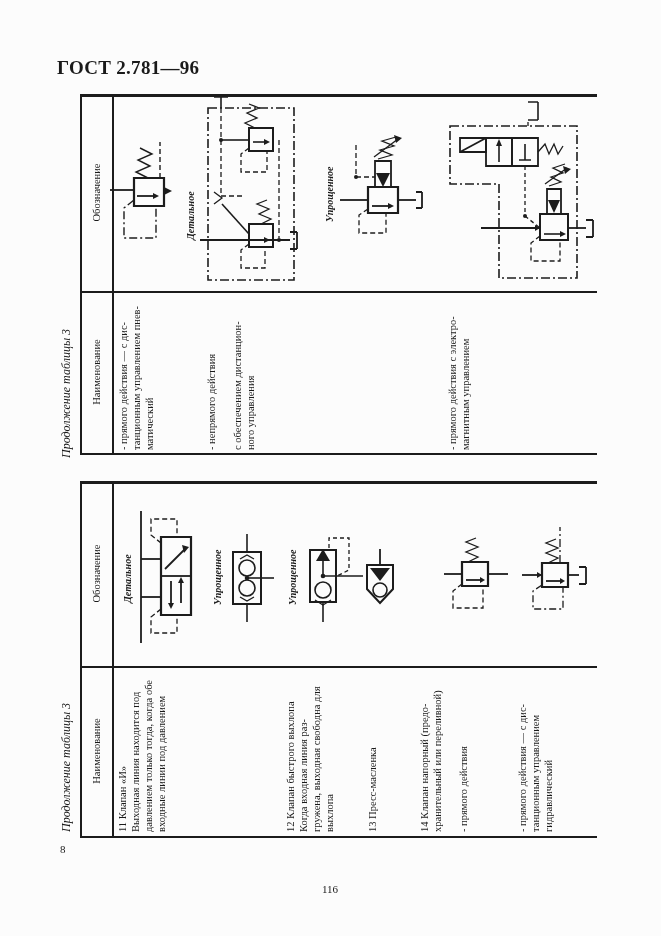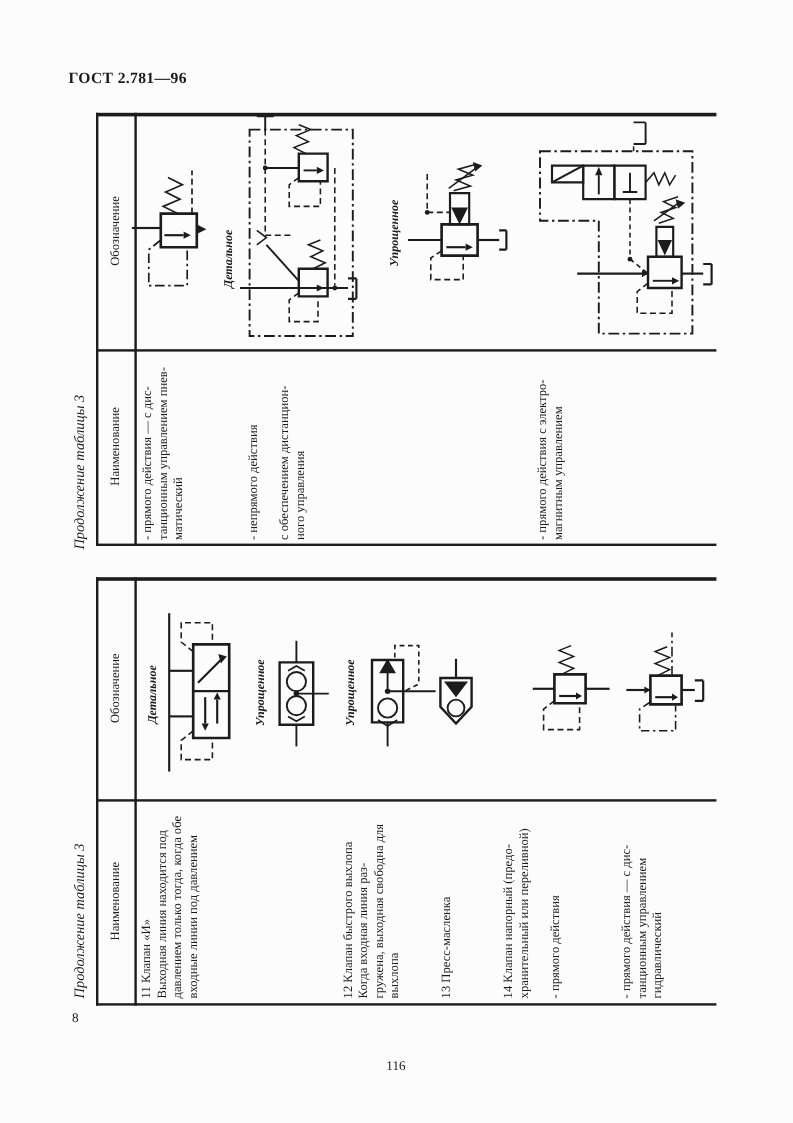--- a/index.html
+++ b/index.html
@@ -4,21 +4,21 @@
 <style>
   html,body{margin:0;padding:0;background:#e8e8e8;}
   #canvas{position:relative;width:661px;height:936px;background:#fcfcfc;
           font-family:"Liberation Serif","DejaVu Serif",serif;color:#1a1a1a;overflow:hidden;}
   .hline,.vline{position:absolute;background:#1c1c1c;}
   .vtext{position:absolute;transform:rotate(-90deg);transform-origin:0 0;
          white-space:pre-line;line-height:13px;font-size:10.5px;}
   .vcenter{text-align:center;}
   .caption{font-style:italic;font-size:12px;white-space:nowrap;line-height:14px;}
   .symlabel{font-style:italic;font-weight:bold;font-size:10px;white-space:nowrap;}
-  .gost{position:absolute;left:57px;top:57px;font-weight:bold;font-size:13px;letter-spacing:.3px;}
+  .gost{position:absolute;left:57px;top:57px;font-weight:bold;font-size:19px;letter-spacing:.3px;}
   .pagenum{position:absolute;font-size:11px;}
   svg{position:absolute;overflow:visible;}
   svg *{vector-effect:non-scaling-stroke;}
 </style>
 </head>
 <body>
 
 <div id="canvas">
 
   <div class="gost">ГОСТ 2.781—96</div>

